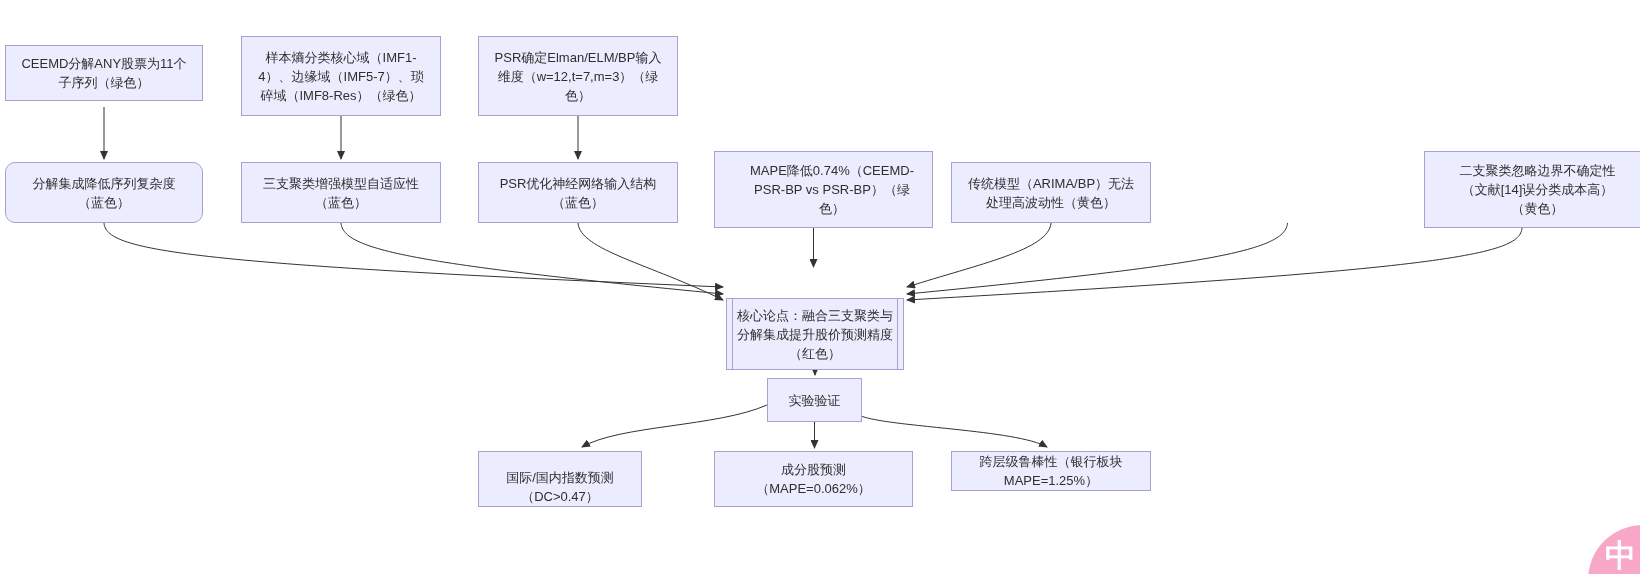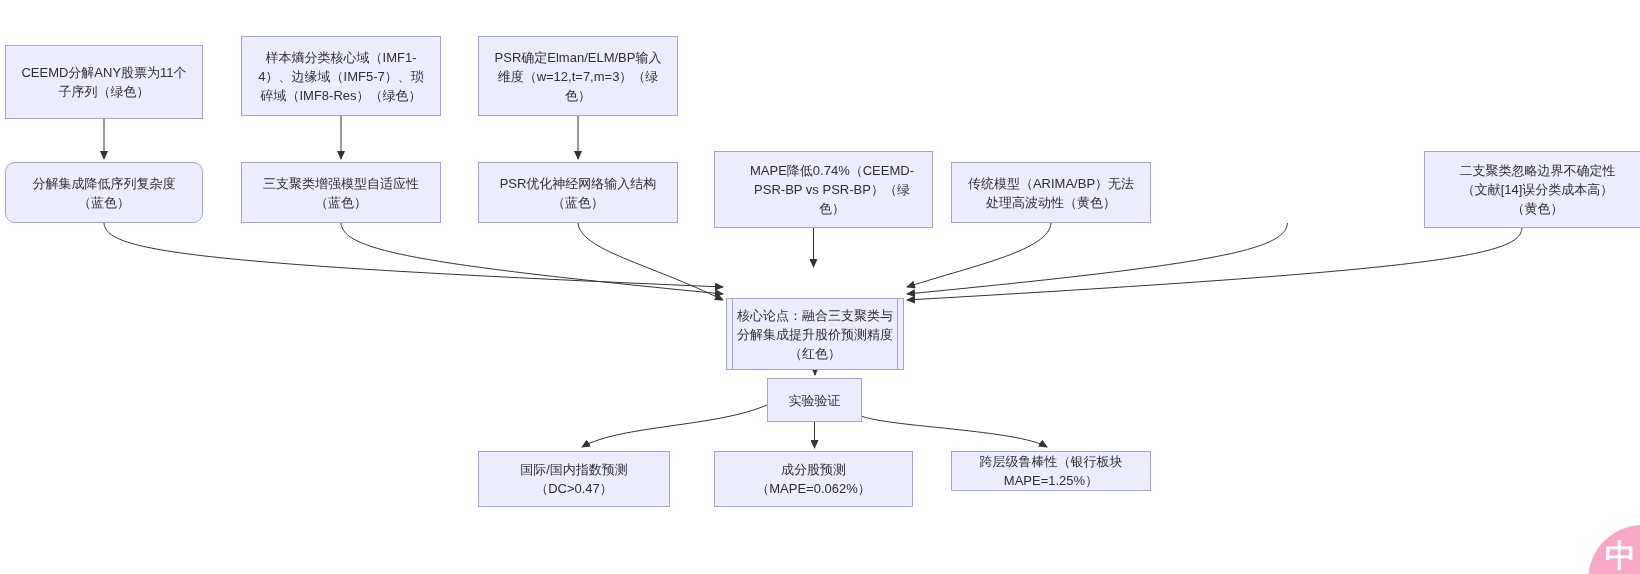--- a/index.html
+++ b/index.html
@@ -62,21 +62,21 @@
         <path d="M 814.5 422 L 814.5 448" fill="none" stroke="#333333" stroke-width="1" marker-end="url(#arrow)"></path>
         <path d="M 862 405 C 817 427, 1009 425, 1047 447" fill="none" stroke="#333333" stroke-width="1" marker-end="url(#arrow)"></path>
       </g>
   </svg>
 
   <div class="translate-fab">
     <span class="fab-zh">中</span>
     <span class="fab-arc"></span>
     <span class="fab-a">A</span>
   </div>
-<div class="node" style="left: 5px; top: 45px; width: 198px; height: 74px;">
+<div class="node" style="left: 5px; top: 45px; width: 198px; height: 56px;">
       <div class="line">CEEMD分解ANY股票为11个</div>
       <div class="line">子序列（绿色）</div>
     </div>
     <div class="node" style="left: 241px; top: 36px; width: 200px; height: 80px;">
       <div class="line">样本熵分类核心域（IMF1-</div>
       <div class="line">4）、边缘域（IMF5-7）、琐</div>
       <div class="line">碎域（IMF8-Res）（绿色）</div>
     </div>
     <div class="node" style="left: 478px; top: 36px; width: 200px; height: 80px;">
       <div class="line">PSR确定Elman/ELM/BP输入</div>
@@ -110,21 +110,21 @@
       <div class="line">（黄色）</div>
     </div>
     <div class="node subroutine" style="left: 726px; top: 270px; width: 178px; height: 72px; margin-top: 28px;">
       <div class="line">核心论点：融合三支聚类与</div>
       <div class="line">分解集成提升股价预测精度</div>
       <div class="line">（红色）</div>
     </div>
     <div class="node" style="left: 767px; top: 378px; width: 95px; height: 44px;">
       <div class="line">实验验证</div>
     </div>
-    <div class="node" style="left: 478px; top: 451px; width: 192px; height: 56px;">
+    <div class="node" style="left: 478px; top: 451px; width: 164px; height: 56px; justify-content: flex-end;">
       <div class="line">国际/国内指数预测</div>
       <div class="line">（DC&gt;0.47）</div>
     </div>
     <div class="node" style="left: 714px; top: 451px; width: 199px; height: 56px;">
       <div class="line">成分股预测</div>
       <div class="line">（MAPE=0.062%）</div>
     </div>
     <div class="node" style="left: 951px; top: 451px; width: 200px; height: 40px;">
       <div class="line">跨层级鲁棒性（银行板块</div>
       <div class="line">MAPE=1.25%）</div>

